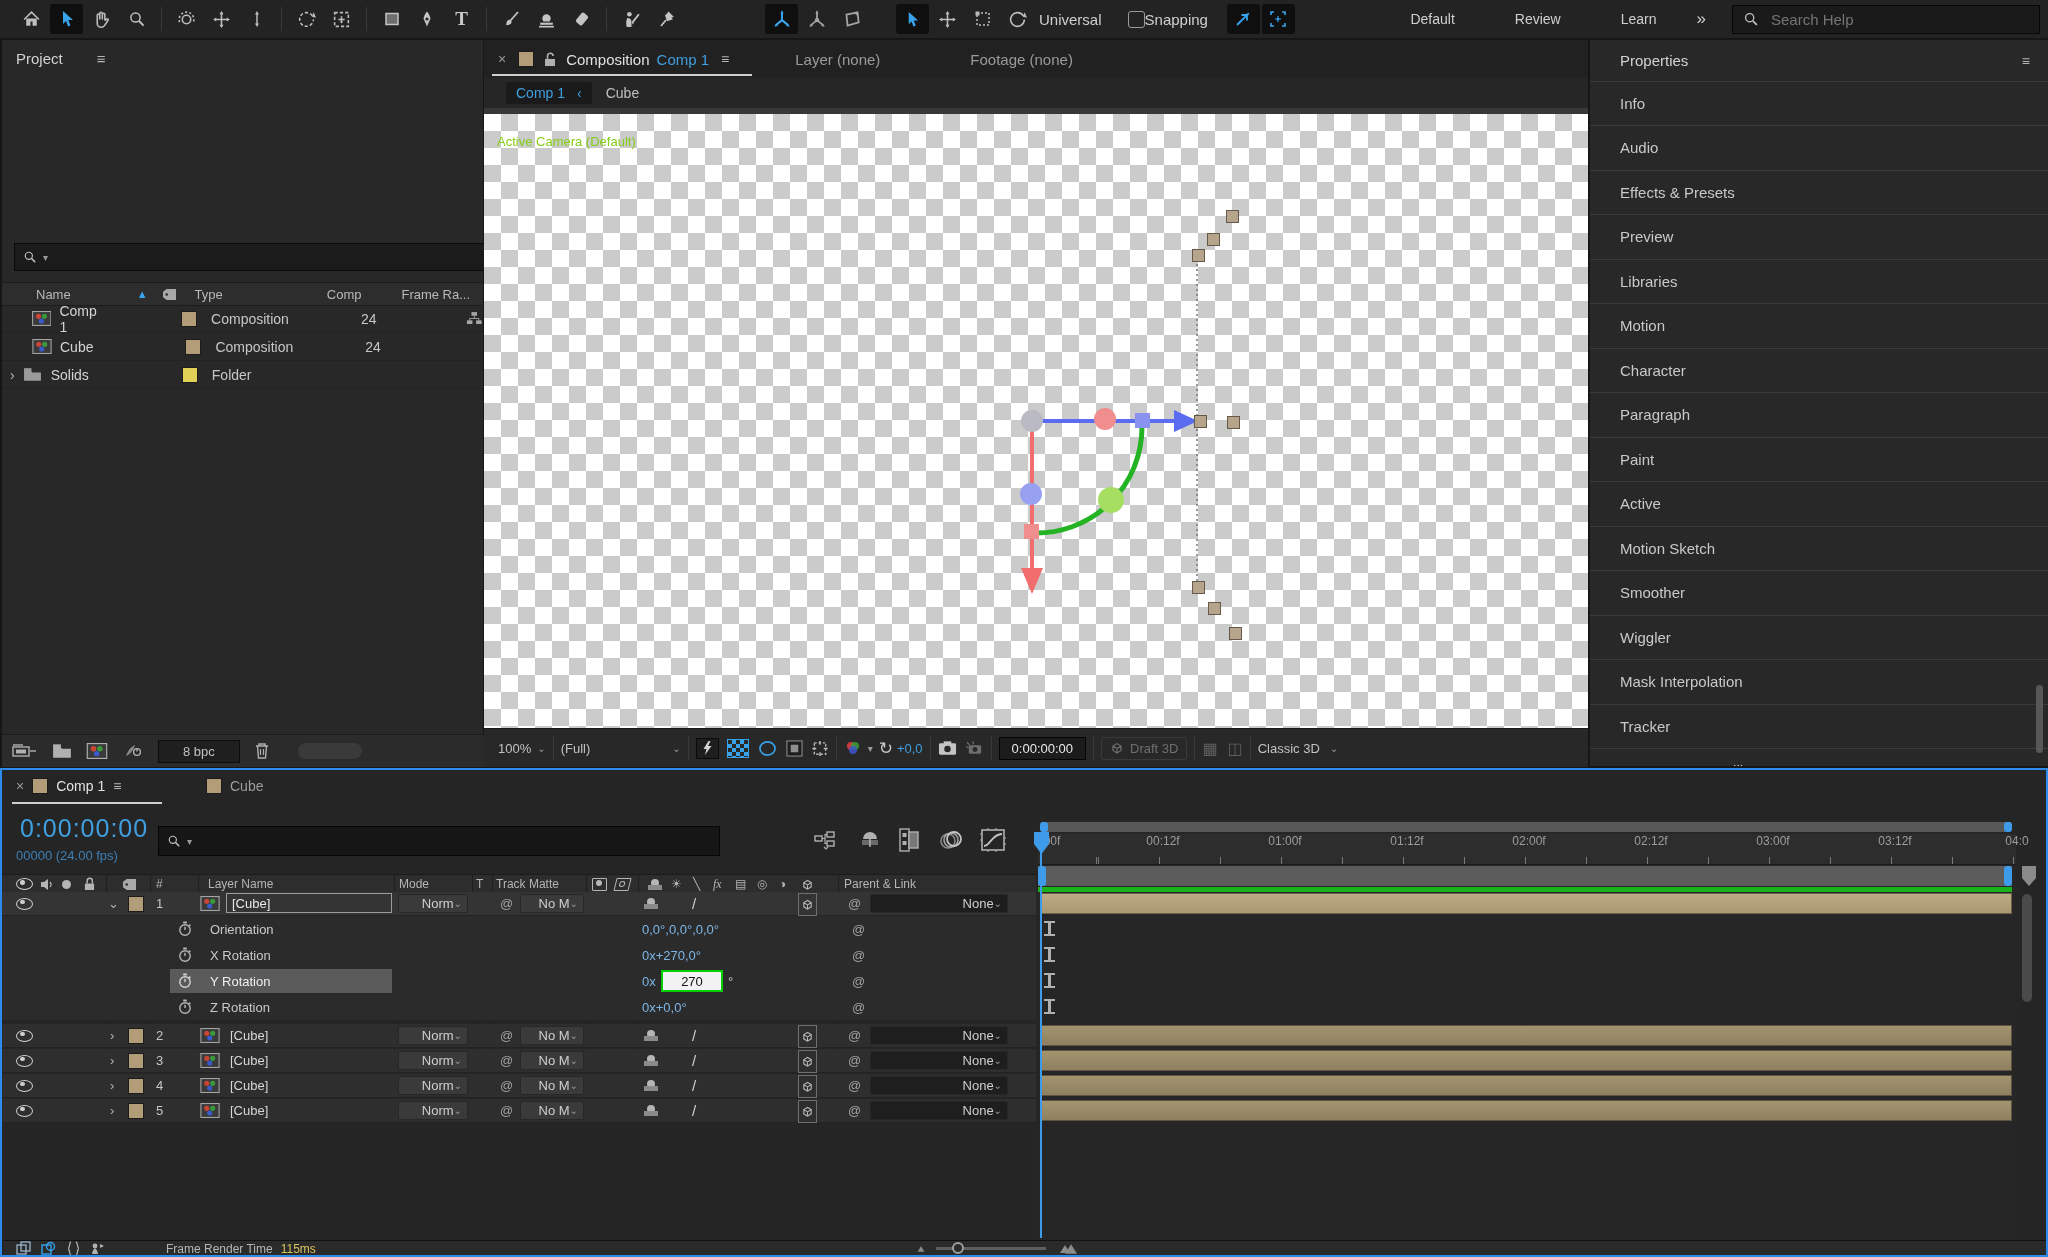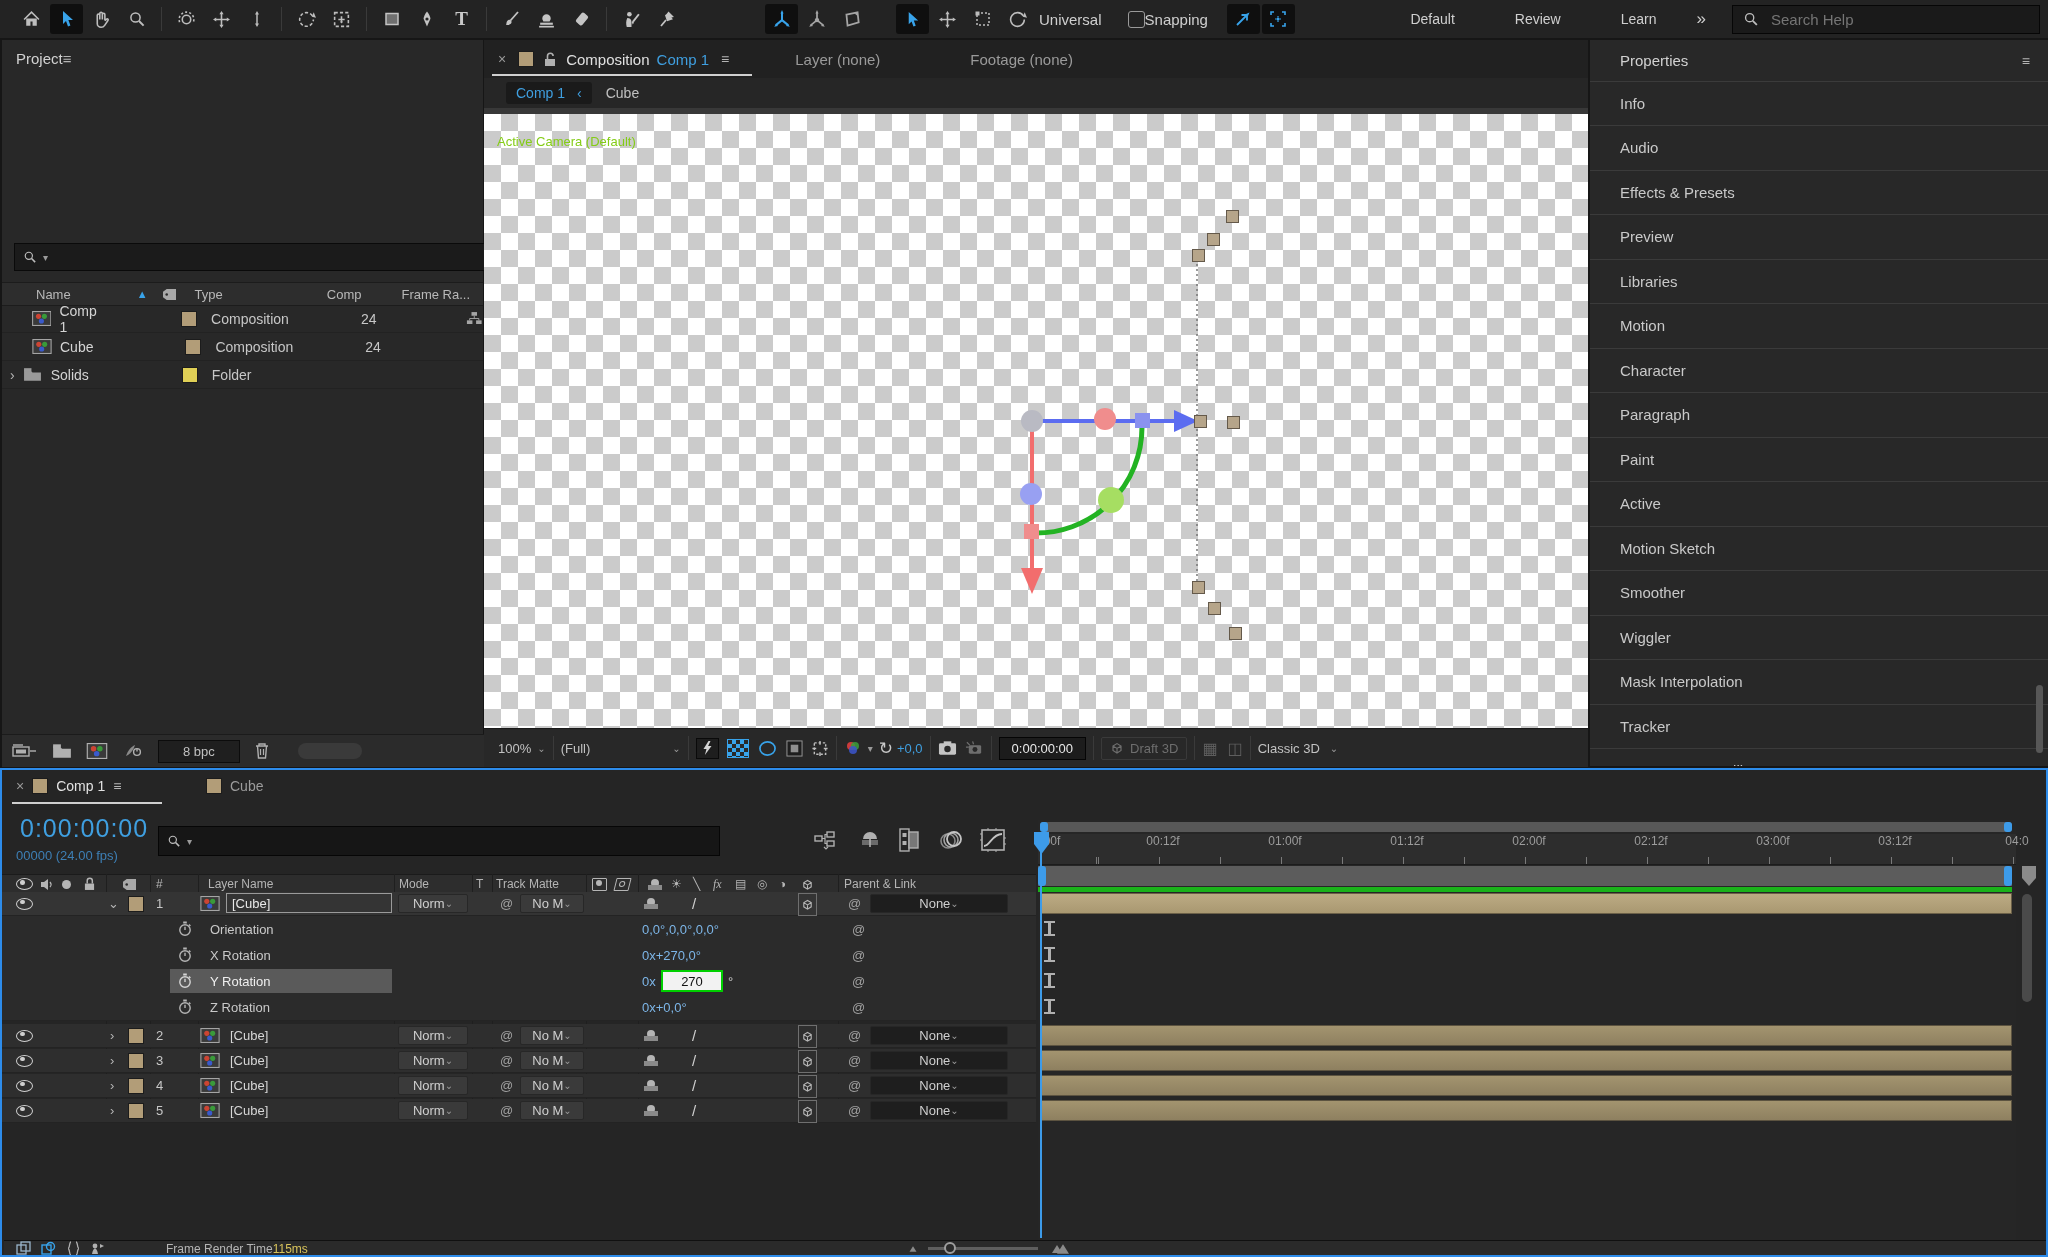--- a/index.html
+++ b/index.html
@@ -38,21 +38,21 @@
 
 .propitem{position:absolute;left:0;width:458px;height:44px;display:flex;align-items:center;padding-left:30px;border-top:1px solid #3b3b3b;font-size:15px;color:#c9c9c9;box-sizing:border-box}
 
 #timeline{position:absolute;left:0;top:768px;width:2048px;height:489px;background:#252525;border:2px solid #2d8ceb;box-sizing:border-box;overflow:hidden}
 .ttab{display:flex;align-items:center;gap:8px}
 #tl-search{position:absolute;left:156px;top:56px;width:544px;height:28px;background:#161616;border:1px solid #060606;display:flex;align-items:center;gap:6px;padding:0 8px}
 #tl-colhead{position:absolute;left:0;top:104px;width:1034px;height:18px;background:#2d2d2d;border-top:1px solid #1b1b1b;border-bottom:1px solid #1b1b1b;font-size:12px;color:#b5b5b5}
 .tlrow{position:absolute;left:0;width:1034px;height:23px;background:#2e2e2e;border-bottom:1px solid #232323;font-size:13px}
 .tlprop{position:absolute;left:0;width:1034px;height:26px;background:#2b2b2b;border-bottom:1px solid #242424;font-size:13px}
 .cell{position:absolute;top:0;height:100%;display:flex;align-items:center}
-.ddbtn{background:#3a3a3a;border:1px solid #272727;border-radius:2px;height:19px;display:flex;align-items:center;justify-content:center;padding:0 5px;color:#cfcfcf;box-sizing:border-box}
+.ddbtn{background:#3a3a3a;border:1px solid #272727;border-radius:2px;height:19px;display:flex;align-items:center;justify-content:flex-end;padding:0 5px;color:#cfcfcf;box-sizing:border-box}
 .vblue{color:#7db6e8}
 .pw{color:#a0a0a0;font-size:13px}
 .ib{position:absolute;width:11px;height:15px;border-top:2px solid #b0b0b0;border-bottom:2px solid #b0b0b0;background:linear-gradient(90deg,transparent 4px,#b0b0b0 4px,#b0b0b0 7px,transparent 7px);box-sizing:border-box}
 .rlabel{position:absolute;top:0;width:70px;text-align:center;font-size:12px;color:#9c9c9c}
 .colline{position:absolute;top:104px;height:248px;width:1px;background:#1f1f1f}
 .cubesw{width:17px;height:21px;border:1px solid #6f6f6f;display:flex;align-items:center;justify-content:center}
 .eye{width:15px;height:10px;border:1.4px solid #cfcfcf;border-radius:50%;position:relative}
 .eye:after{content:"";position:absolute;left:3.2px;top:1.4px;width:4.6px;height:4.6px;border-radius:50%;background:#cfcfcf}
 .shy{width:14px;height:11px;position:relative}
 .shy:before{content:"";position:absolute;left:3px;top:0;width:8px;height:8px;border-radius:50%;background:#b5b5b5}
@@ -249,21 +249,21 @@
       <svg width="16" height="16" viewBox="0 0 18 18" class="ic">
           <circle cx="7.5" cy="7.5" r="4.6"></circle>
           <path d="M11 11l4.6 4.6" stroke-width="2"></path>
         </svg>
       <input placeholder="Search Help" style="">
     </div>
     <div style="width:8px"></div>
   </div>
 
   <div class="panel" style="left:2px;top:40px;width:481px;height:726px">
-    <div style="display:flex;align-items:center;gap:0;padding:10px 0 0 14px">
+    <div style="display:flex;align-items:center;gap:34px;padding:10px 0 0 14px">
       <span class="ptitle">Project</span>
       <span style="color:#b5b5b5;font-size:15px">≡</span>
     </div>
     <div id="proj-search">
       <svg width="14" height="14" viewBox="0 0 18 18" class="ic">
           <circle cx="7.5" cy="7.5" r="4.6"></circle>
           <path d="M11 11l4.6 4.6" stroke-width="2"></path>
         </svg>
       <span class="chev">▾</span>
       <input style="background: transparent; border: 0px; outline: 0px; color: rgb(187, 187, 187); width: 380px;" placeholder="">
@@ -961,21 +961,21 @@
         </svg>
       <svg width="15" height="15" viewBox="0 0 15 15" style="margin-left:8px">
           <path d="M5 1C3 1 4 7.5 2 7.5 4 7.5 3 14 5 14M10 1c2 0 1 6.5 3 6.5-2 0-1 6.5-3 6.5" stroke="#b0b0b0" fill="none" stroke-width="1.3"></path>
         </svg>
       <svg width="17" height="15" viewBox="0 0 17 15" style="margin-left:8px">
           <circle cx="6" cy="5" r="2.4" fill="#b0b0b0"></circle>
           <path d="M3 13c.5-3.5 1.8-5.5 3-5.5S8.5 9.5 9 13z" fill="#b0b0b0"></path>
           <path d="M11 3l4 2-4 2z" fill="#b0b0b0"></path>
         </svg>
       <span style="margin-left:60px;color:#b5b5b5">Frame Render Time</span>
-      <span style="color:#d8c35b">115ms</span>
+      <span style="margin-left:8px;color:#d8c35b">115ms</span>
       <span class="mt" style="margin-left:600px;transform:scale(.7)"></span>
       <span style="width:110px;height:3px;background:#5e5e5e;margin-left:10px;position:relative">
         <span style="position:absolute;left:16px;top:-5px;width:12px;height:12px;border:2px solid #9e9e9e;border-radius:50%;background:#2a2a2a;box-sizing:border-box"></span>
       </span>
       <span class="mt" style="margin-left:14px"></span>
       <span class="mt" style="margin-left:-4px;transform:scale(1.2)"></span>
     </div>
   </div>
 
 </div>

